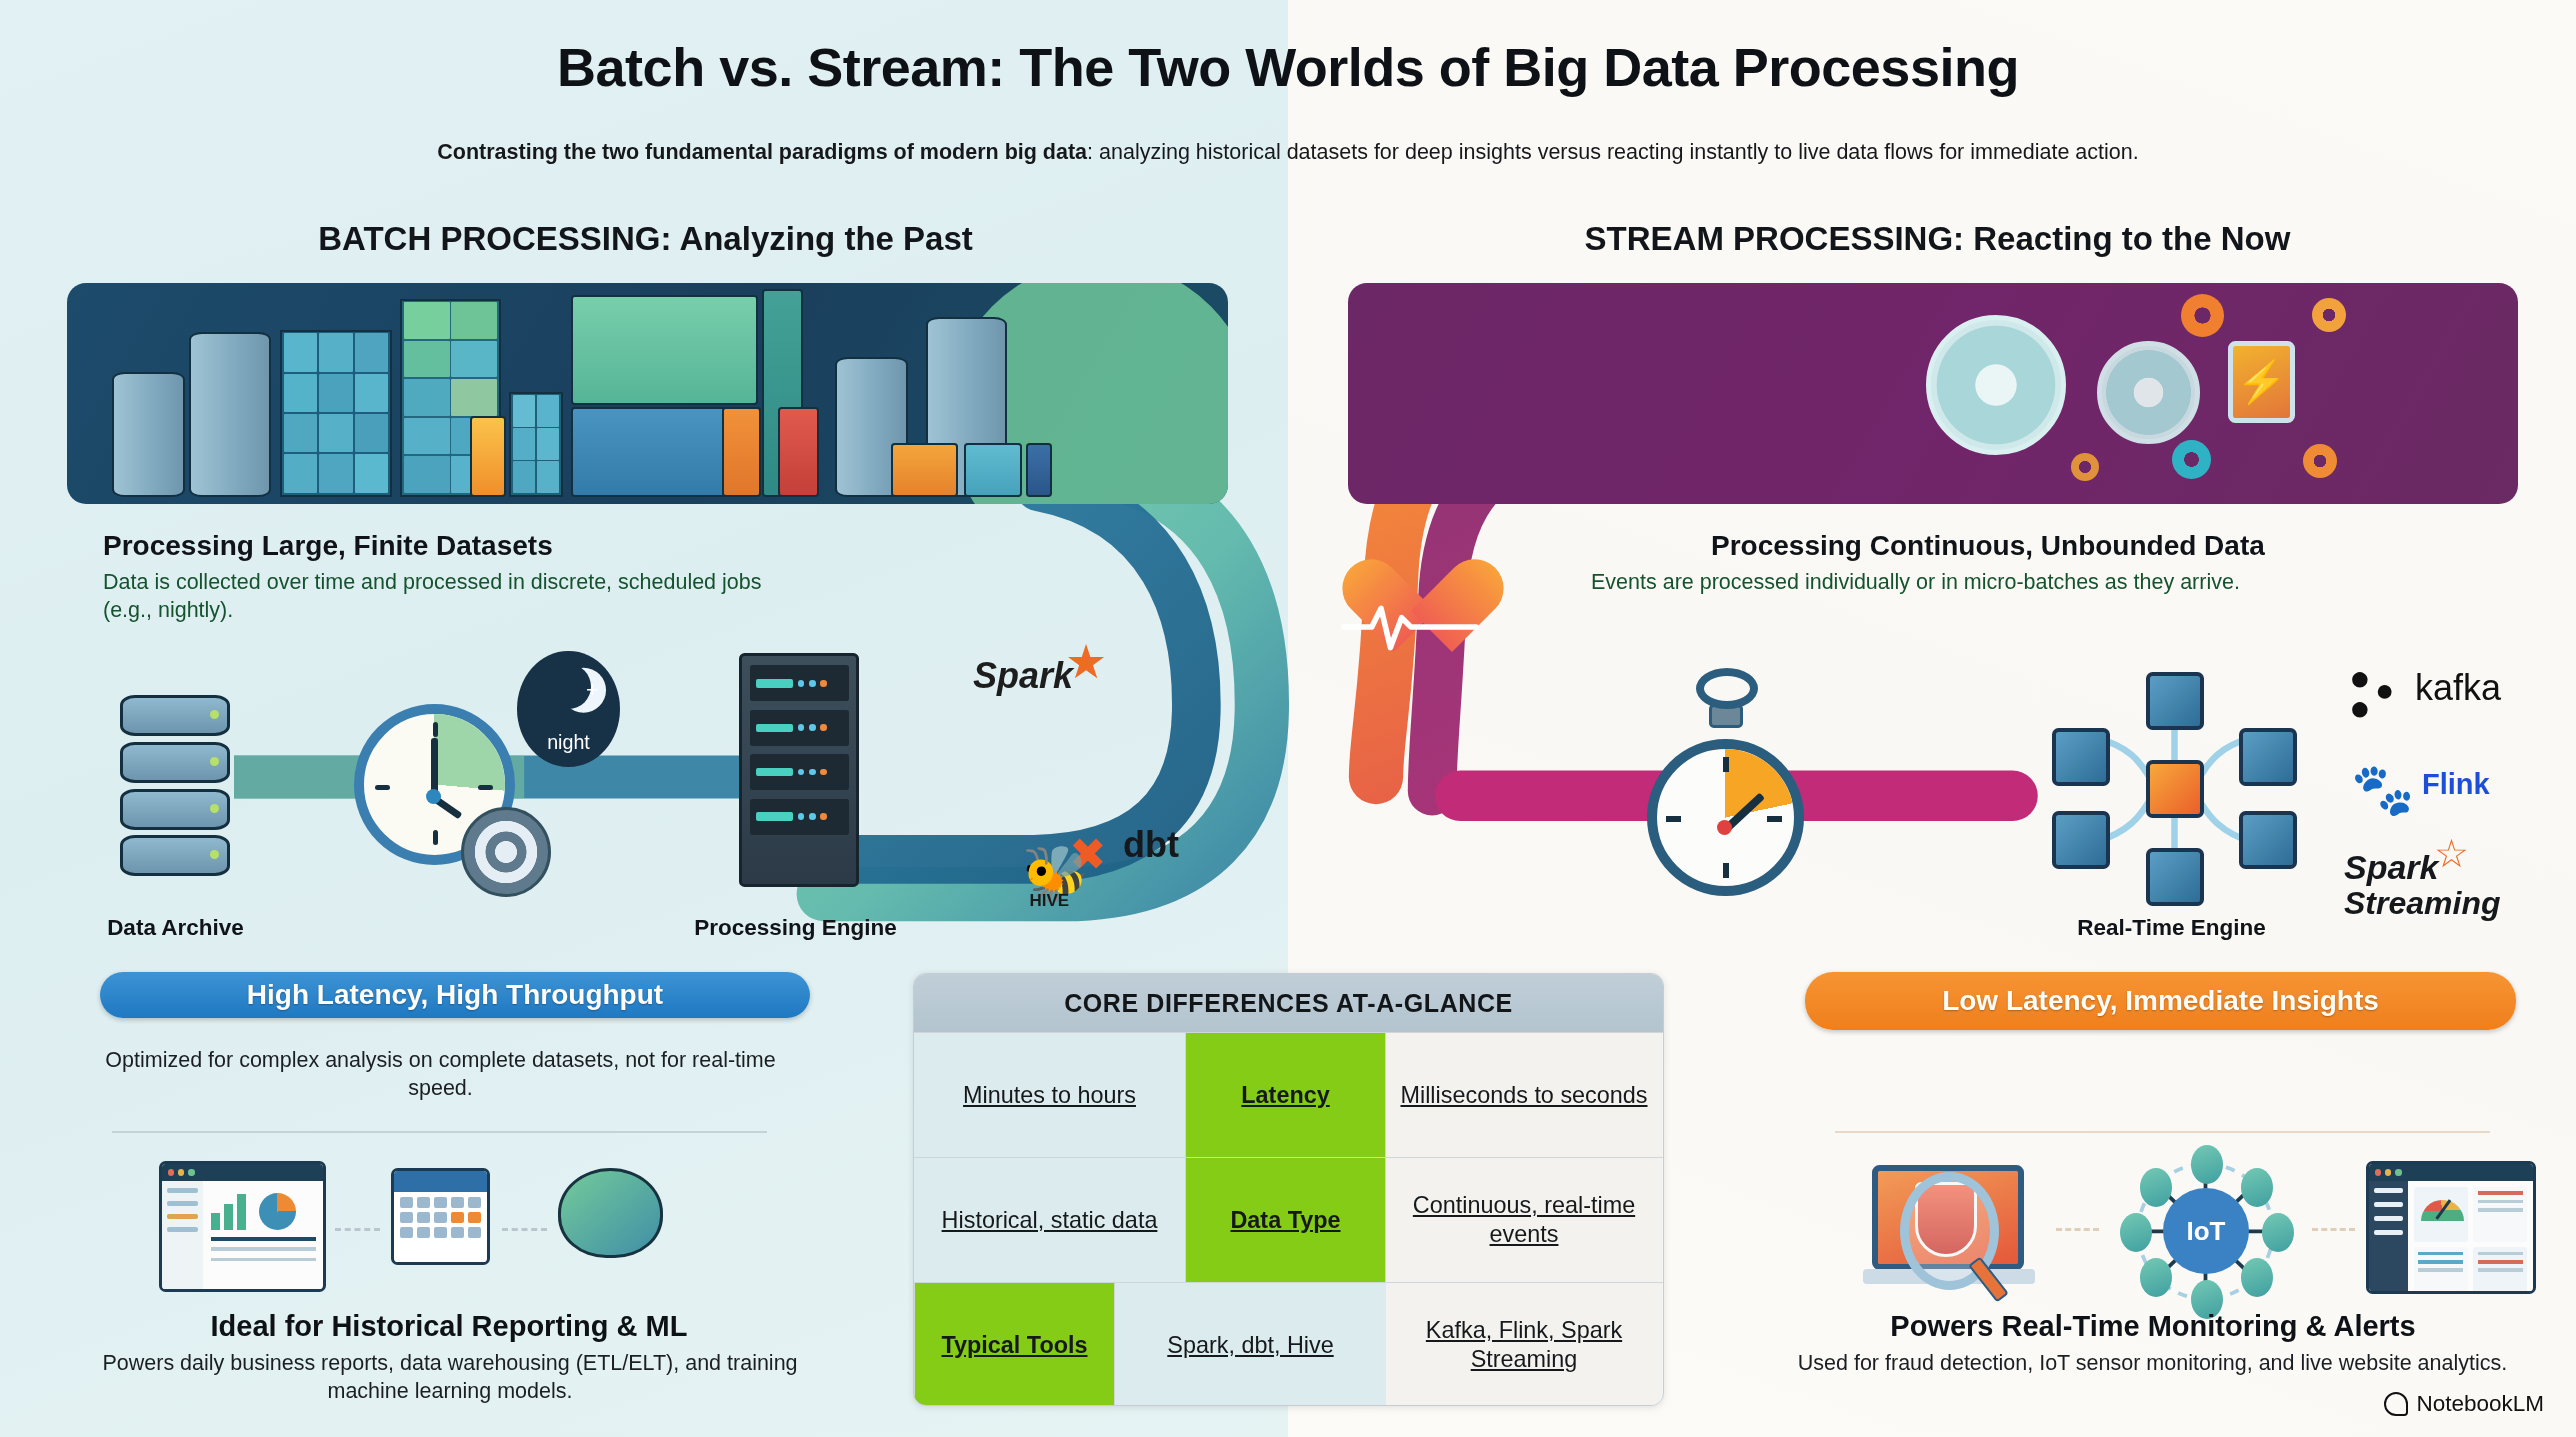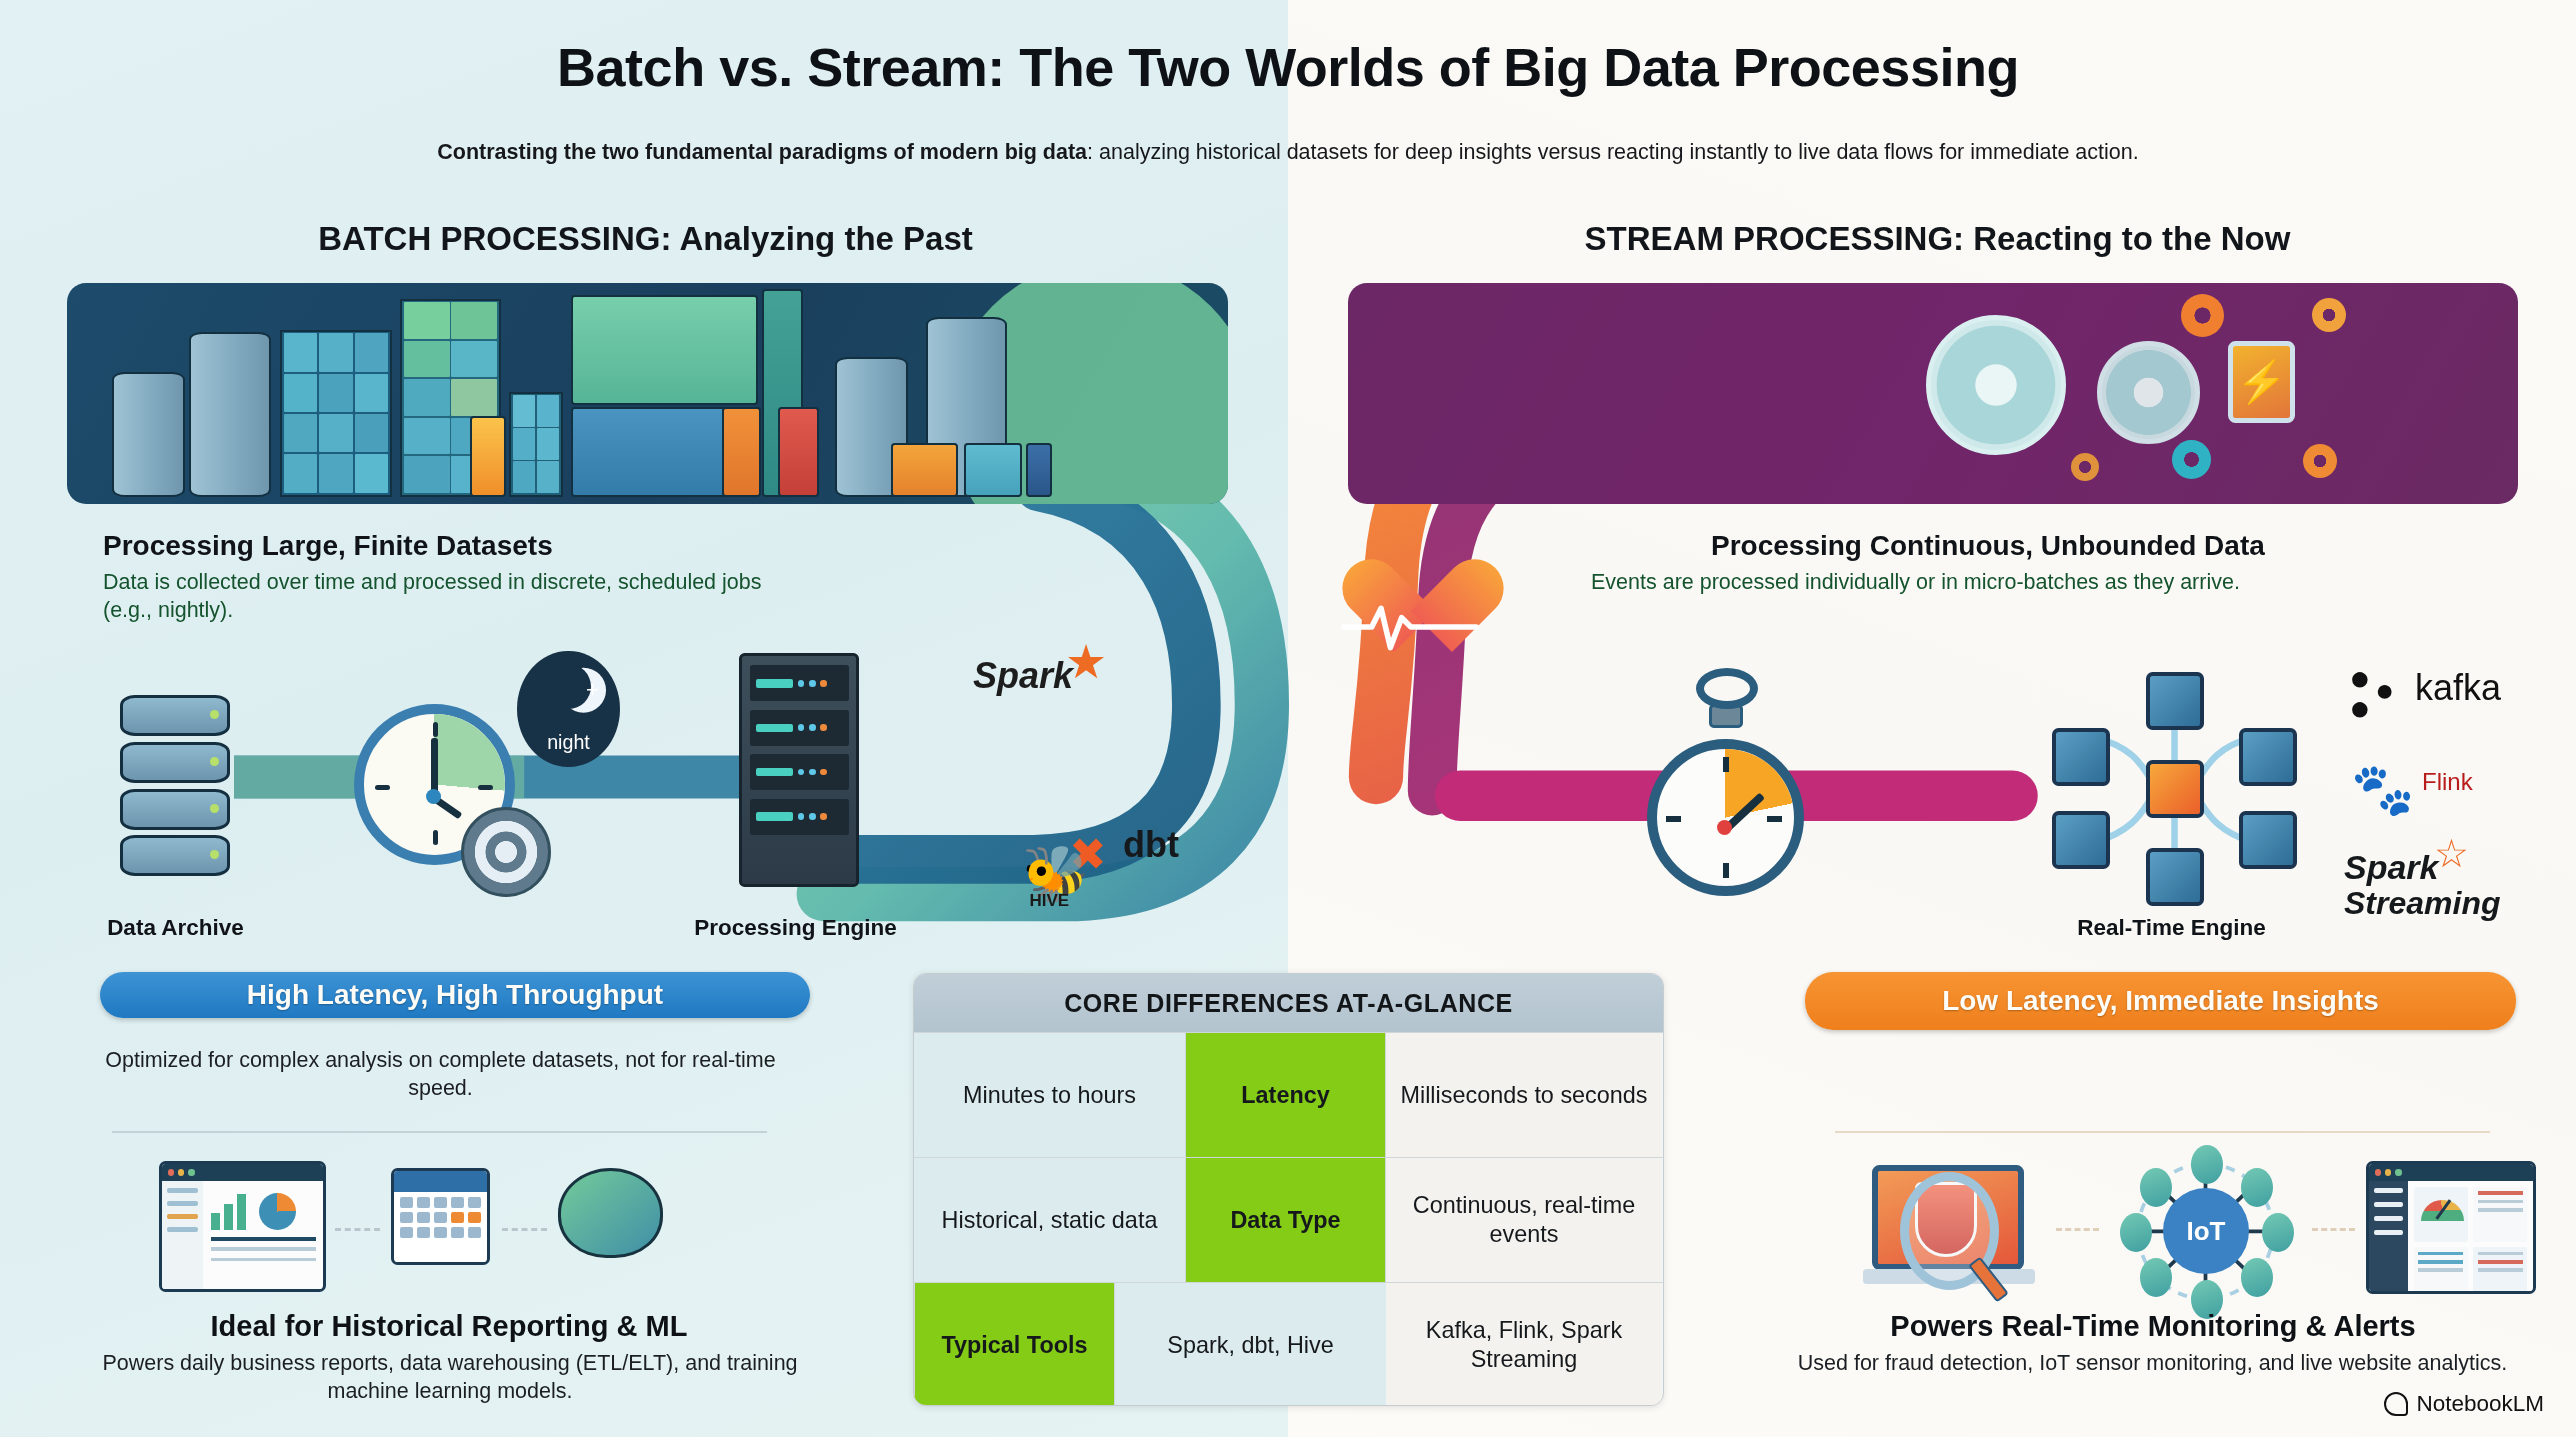--- a/index.html
+++ b/index.html
@@ -84,21 +84,21 @@
   
   .table-card{position:absolute;left:913px;top:973px;width:749px;height:431px;
     border-radius:13px;overflow:hidden;border:0.9px solid #c6cdd2;
     box-shadow:0 1.9px 7.5px rgba(0,0,0,.10);background:#f4f6f6;}
   .table-head{height:58px;display:flex;align-items:center;justify-content:center;
     font-size:25px;font-weight:bold;color:#121619;letter-spacing:0.6px;
     background:linear-gradient(180deg,#c0ced7,#b3c4cf);}
   .trow{display:flex;height:124px;border-top:0.9px solid #cfd6da;}
   .trow:first-of-type{border-top:none;}
   .tcell{display:flex;align-items:center;justify-content:center;text-align:center;
-    font-size:23.4px;color:#16191c;line-height:1.22;padding:0 9.4px;box-sizing:border-box;}
+    font-size:23.4px;color:#16191c;line-height:1.22;padding:0 9.4px;box-sizing:border-box;text-decoration:underline;}
   .tcell.left{width:271px;background:#dcebee;}
   .tcell.mid{width:201px;font-weight:bold;background:#84cc16;
     border-left:0.9px solid #cfd6da;border-right:0.9px solid #cfd6da;}
   .tcell.right{width:276px;background:#f3f2ee;}
 
   
   .ill{position:absolute;}
   .db-stack div{position:absolute;left:0;width:110px;height:41px;
     border:3.7px solid #143040;border-radius:15px/10.3px;box-sizing:border-box;
     background:linear-gradient(180deg,#8fb9cf,#6d95ad);}
@@ -485,21 +485,21 @@
   <div class="icon-label" style="left:2031px;top:915px;width:281px;">Real-Time Engine</div>
 
   <div class="ill" style="left:2351px;top:663px;">
     <span style="position:absolute;left:-1.9px;top:-5.6px;font-size:36px;color:#111;">●</span>
     <span style="position:absolute;left:-1.9px;top:24px;font-size:36px;color:#111;">●</span>
     <span style="position:absolute;left:24px;top:9.4px;font-size:32px;color:#111;">●</span>
     <span class="logo-txt" style="position:absolute;left:64px;top:3.7px;font-size:36px;color:#111;font-weight:normal;">kafka</span>
   </div>
   <div class="ill" style="left:2351px;top:766px;">
     <span style="position:absolute;left:0;top:-5.6px;font-size:51px;color:#e05a86;">🐾</span>
-    <span class="logo-txt" style="position:absolute;left:71px;top:1.9px;font-size:24px;color:#b91c1c;font-weight:normal;">Flink</span>
+    <span class="logo-txt" style="position:absolute;left:71px;top:1.9px;font-size:29px;color:#1d4ed8;font-weight:bold;">Flink</span>
   </div>
   <div class="ill" style="left:2344px;top:848px;">
     <span class="logo-txt" style="position:absolute;left:0;top:0;font-size:34px;font-style:italic;color:#16191c;">Spark</span>
     <span style="position:absolute;left:90px;top:-17px;font-size:39px;color:#ee6b24;">☆</span>
     <span class="logo-txt" style="position:absolute;left:0;top:37px;font-size:32px;font-style:italic;color:#16191c;">Streaming</span>
   </div>
 
   <div class="pill pill-orange">Low Latency, Immediate Insights</div>
   <div class="divider" style="left:1835px;top:1131px;width:655px;background:#e8d9c6;"></div>
 

